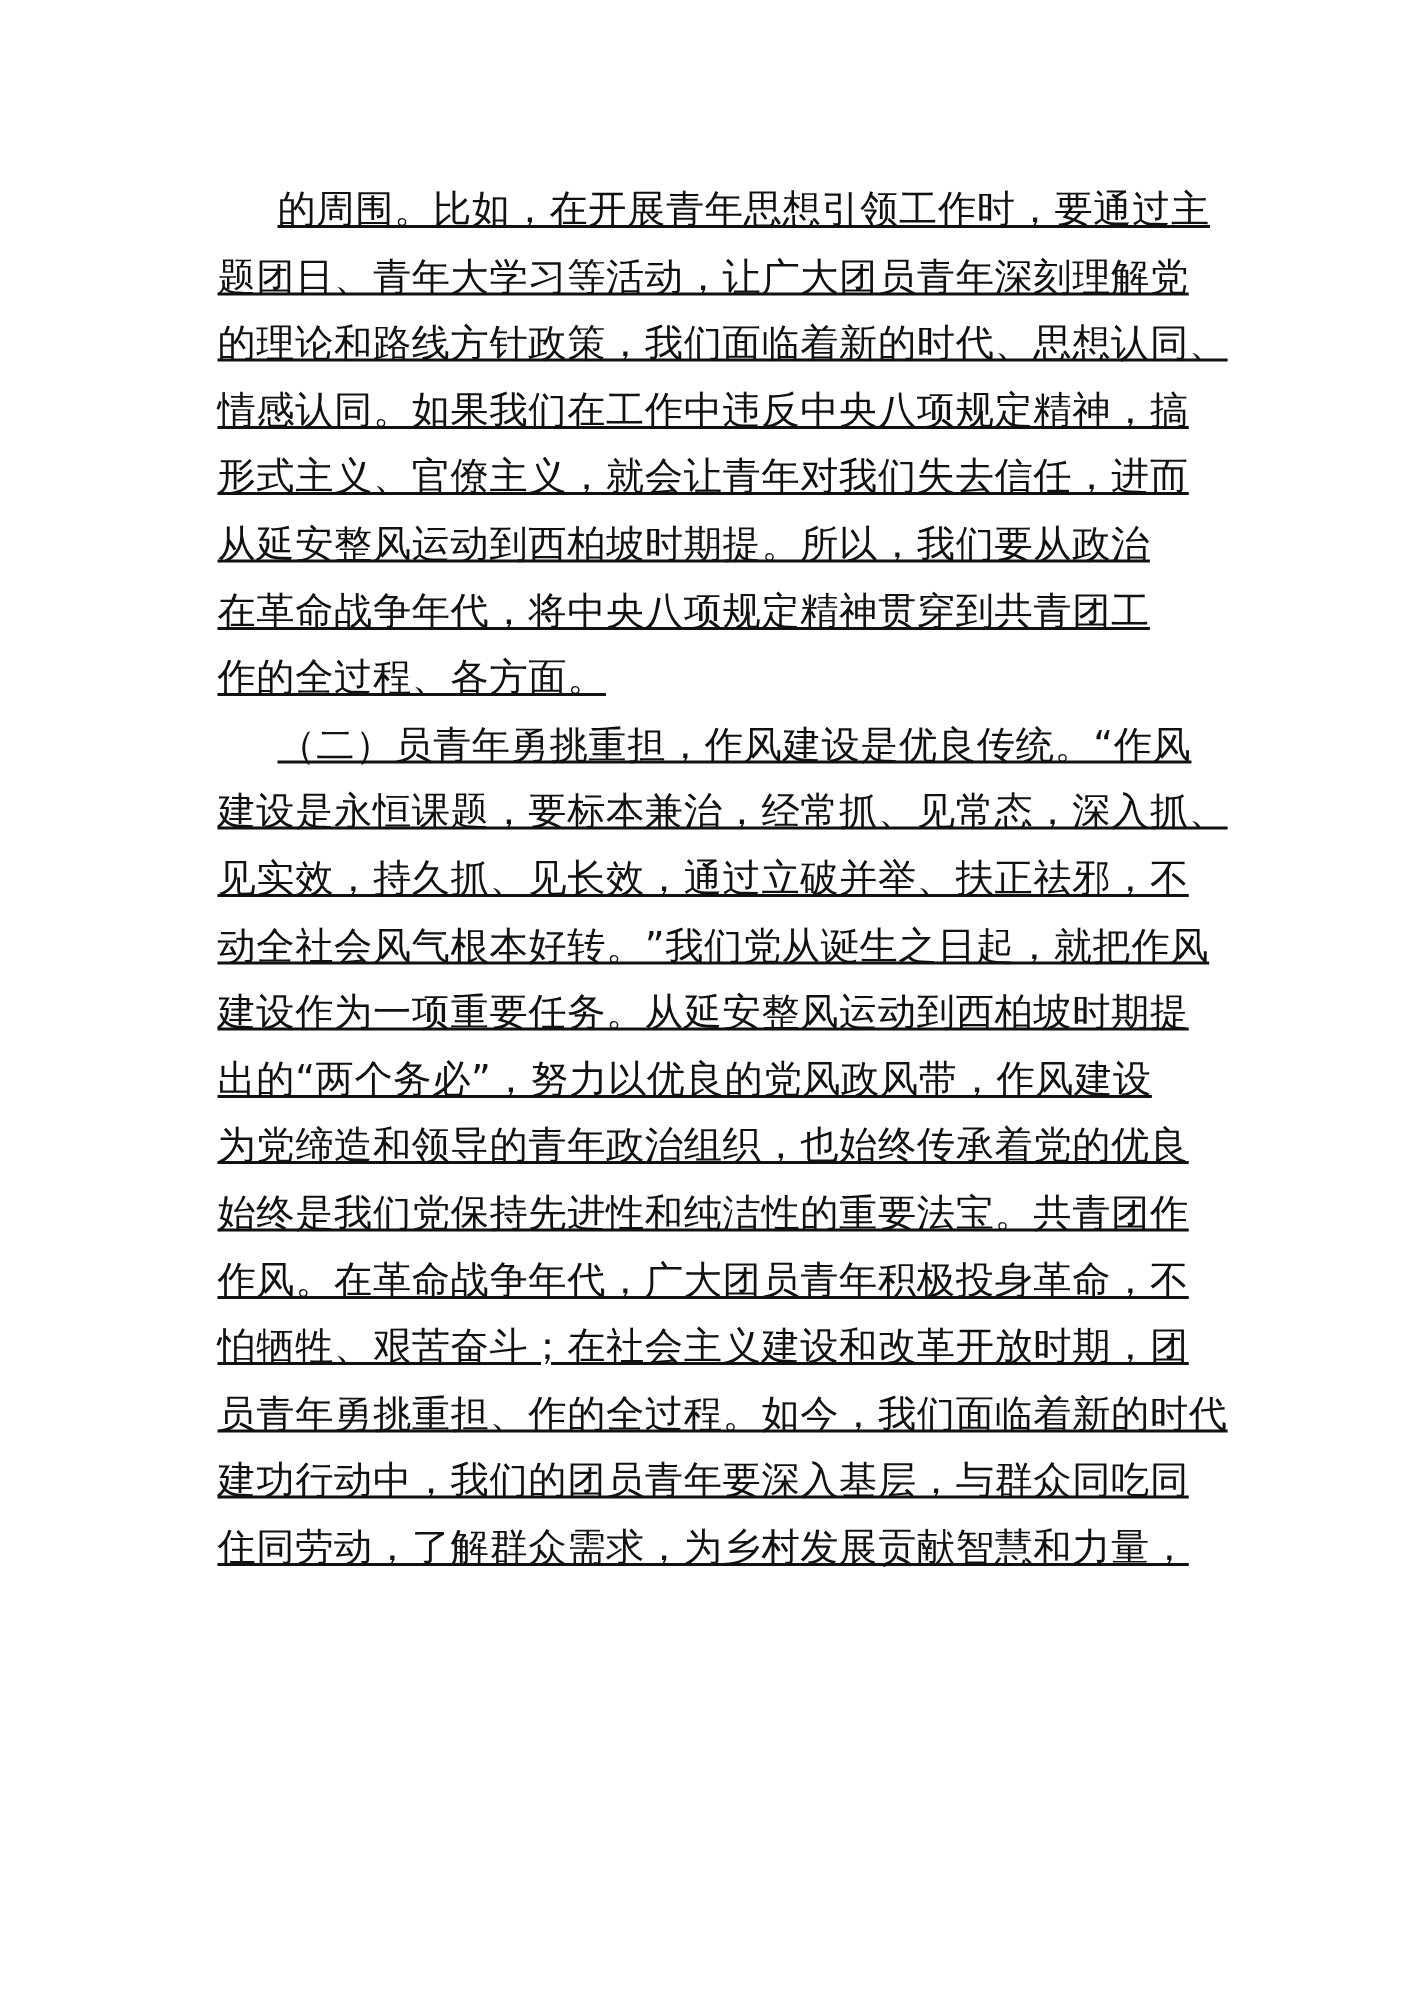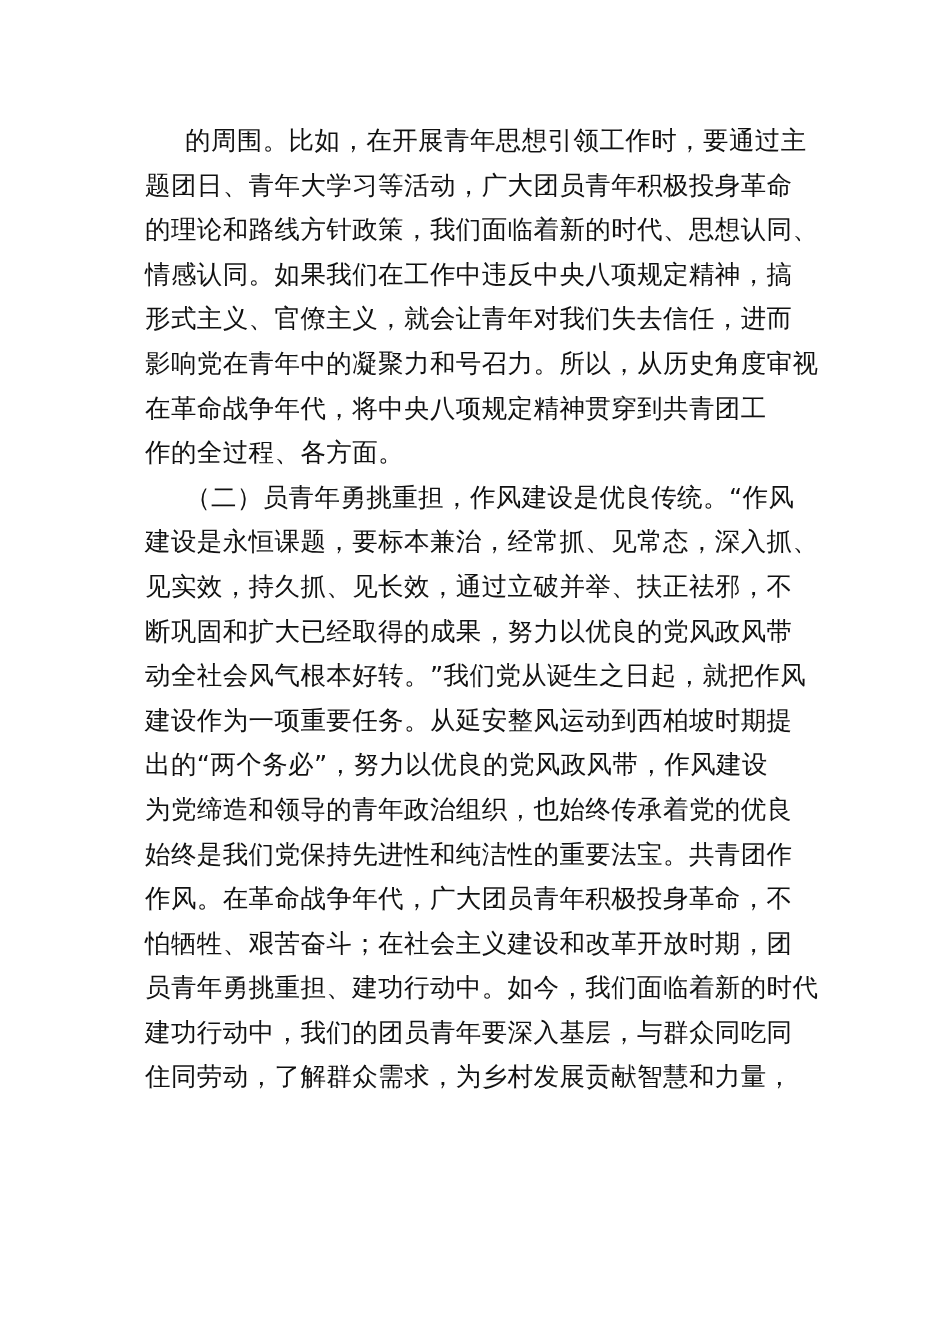--- a/index.html
+++ b/index.html
@@ -28,46 +28,46 @@
       left: 145px;
       top: 118px;
       width: 660px;
     }
     .line {
       height: 44.6px;
       line-height: 44.6px;
       font-size: 25.5px;
       white-space: nowrap;
       letter-spacing: 0.4px;
+      text-decoration: underline;
     }
     .line.indent {
       padding-left: 40px;
     }
   </style>
 </head>
 <body>
 
 <div class="page">
   <div class="content">
     <div class="line indent">的周围。比如，在开展青年思想引领工作时，要通过主</div>
-    <div class="line">题团日、青年大学习等活动，广大团员青年积极投身革命</div>
+    <div class="line">题团日、青年大学习等活动，让广大团员青年深刻理解党</div>
     <div class="line">的理论和路线方针政策，我们面临着新的时代、思想认同、</div>
     <div class="line">情感认同。如果我们在工作中违反中央八项规定精神，搞</div>
     <div class="line">形式主义、官僚主义，就会让青年对我们失去信任，进而</div>
-    <div class="line">影响党在青年中的凝聚力和号召力。所以，从历史角度审视</div>
+    <div class="line">从延安整风运动到西柏坡时期提。所以，我们要从政治</div>
     <div class="line">在革命战争年代，将中央八项规定精神贯穿到共青团工</div>
     <div class="line">作的全过程、各方面。</div>
     <div class="line indent">（二）员青年勇挑重担，作风建设是优良传统。“作风</div>
     <div class="line">建设是永恒课题，要标本兼治，经常抓、见常态，深入抓、</div>
     <div class="line">见实效，持久抓、见长效，通过立破并举、扶正祛邪，不</div>
-    <div class="line">断巩固和扩大已经取得的成果，努力以优良的党风政风带</div>
     <div class="line">动全社会风气根本好转。”我们党从诞生之日起，就把作风</div>
     <div class="line">建设作为一项重要任务。从延安整风运动到西柏坡时期提</div>
     <div class="line">出的“两个务必”，努力以优良的党风政风带，作风建设</div>
     <div class="line">为党缔造和领导的青年政治组织，也始终传承着党的优良</div>
     <div class="line">始终是我们党保持先进性和纯洁性的重要法宝。共青团作</div>
     <div class="line">作风。在革命战争年代，广大团员青年积极投身革命，不</div>
     <div class="line">怕牺牲、艰苦奋斗；在社会主义建设和改革开放时期，团</div>
-    <div class="line">员青年勇挑重担、建功行动中。如今，我们面临着新的时代</div>
+    <div class="line">员青年勇挑重担、作的全过程。如今，我们面临着新的时代</div>
     <div class="line">建功行动中，我们的团员青年要深入基层，与群众同吃同</div>
     <div class="line">住同劳动，了解群众需求，为乡村发展贡献智慧和力量，</div>
   </div>
 </div>
 
 </body></html>

